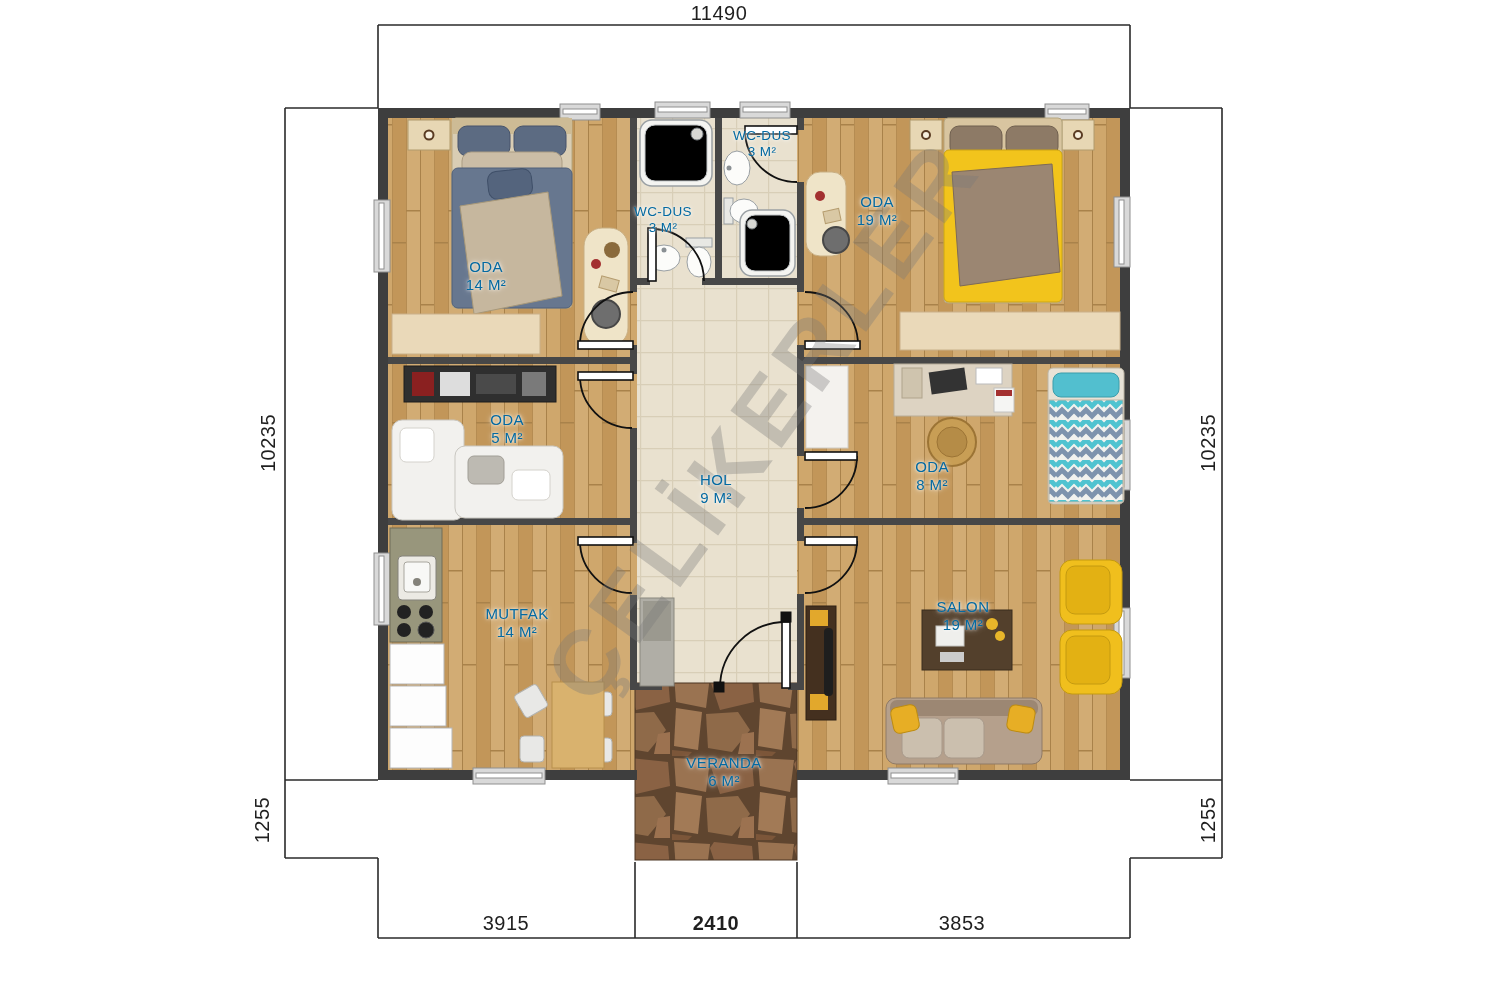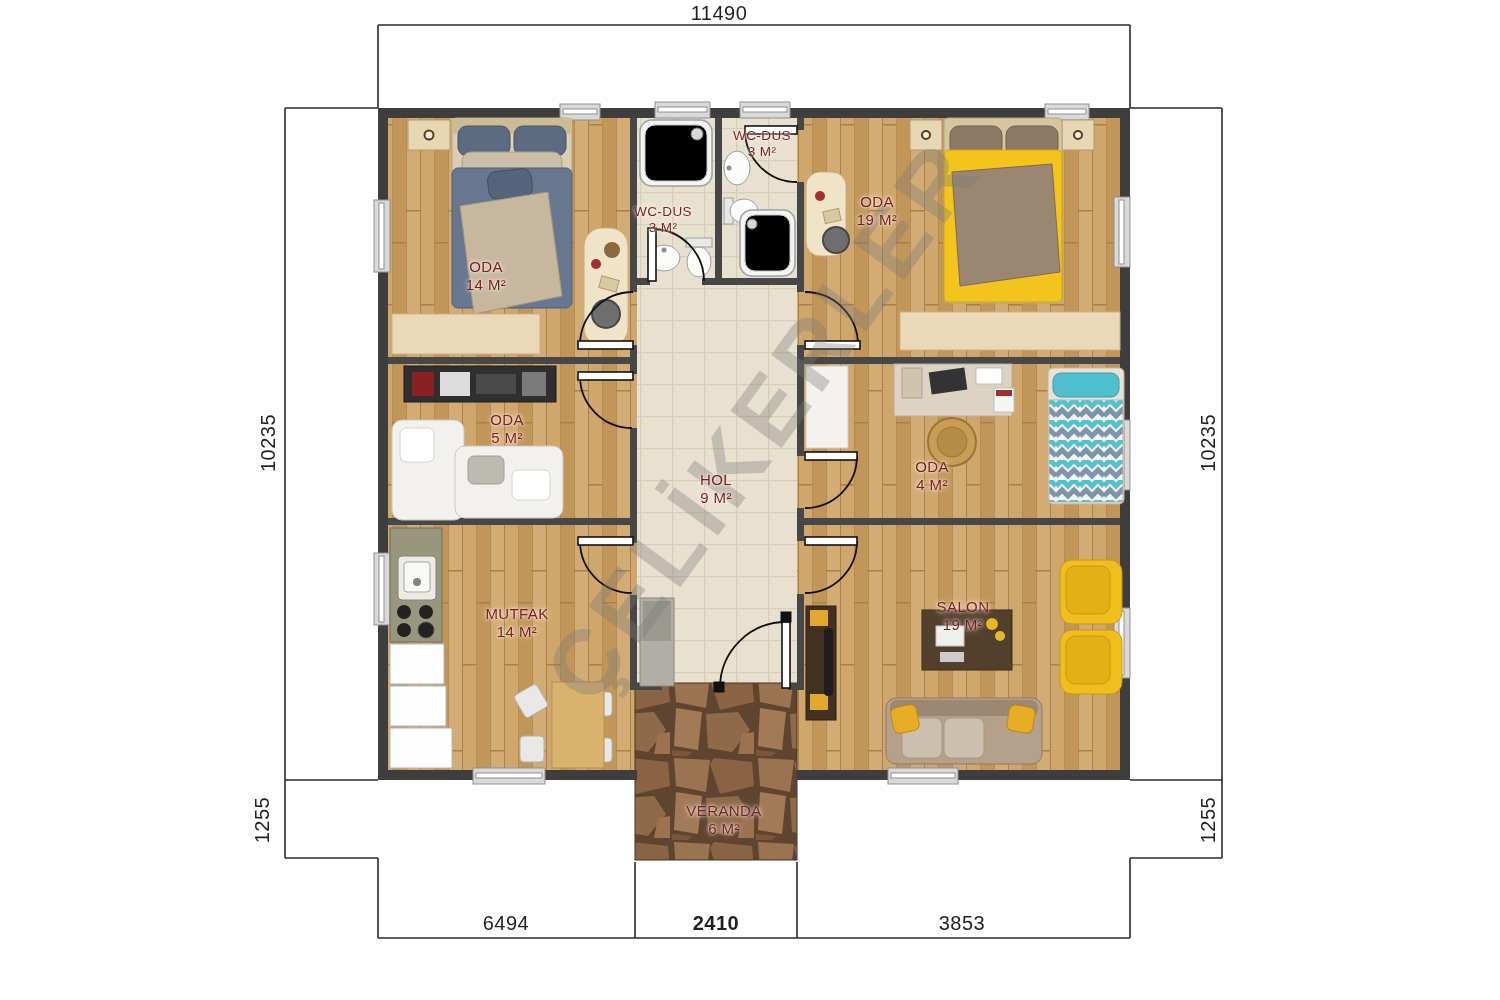--- a/index.html
+++ b/index.html
@@ -8,21 +8,21 @@
     font-family:"Liberation Sans", sans-serif;overflow:hidden;
   }
   .stage svg{position:absolute;left:0;top:0;}
   .dim{
     position:absolute;font-size:20px;color:#1f1f1f;white-space:nowrap;
     transform:translate(-50%,-50%);letter-spacing:0.5px;
   }
   .dim.vert{transform:translate(-50%,-50%) rotate(-90deg);}
   .room-label{
     position:absolute;transform:translateX(-50%);text-align:center;
-    font-size:15px;line-height:18px;color:#7f1d1d;letter-spacing:0.4px;
+    font-size:15px;line-height:18px;color:#0369a1;letter-spacing:0.4px;
     text-shadow:0 0 3px rgba(255,255,255,.95),0 0 6px rgba(255,255,255,.8);
     white-space:nowrap;z-index:30;
   }
   .room-label.small{font-size:13.5px;line-height:16px;}
   .watermark{
     position:absolute;left:763px;top:420px;z-index:20;
     transform:translate(-50%,-50%) rotate(-54deg);
     font-size:92px;font-weight:700;letter-spacing:8px;
     color:rgba(120,120,120,0.34);white-space:nowrap;pointer-events:none;
   }
@@ -387,21 +387,21 @@
   </g>
 </svg>
 
 <div class="watermark">ÇELİKERLER</div>
 
 <div class="dim" style="left:719px;top:13px;">11490</div>
 <div class="dim vert" style="left:268px;top:443px;">10235</div>
 <div class="dim vert" style="left:262px;top:820px;">1255</div>
 <div class="dim vert" style="left:1208px;top:443px;">10235</div>
 <div class="dim vert" style="left:1208px;top:820px;">1255</div>
-<div class="dim" style="left:506px;top:923px;">6494</div>
+<div class="dim" style="left:506px;top:923px;">3915</div>
 <div class="dim" style="left:716px;top:923px;font-weight:bold;">2410</div>
 <div class="dim" style="left:962px;top:923px;">3853</div>
 
 <div class="room-label" style="left:486px;top:258px;">
   <div>ODA</div>
   <div>14 M²</div>
 </div>
 <div class="room-label small" style="left:663px;top:204px;">
   <div>WC-DUS</div>
   <div>3 M²</div>
@@ -417,28 +417,28 @@
 <div class="room-label" style="left:507px;top:411px;">
   <div>ODA</div>
   <div>5 M²</div>
 </div>
 <div class="room-label" style="left:716px;top:471px;">
   <div>HOL</div>
   <div>9 M²</div>
 </div>
 <div class="room-label" style="left:932px;top:458px;">
   <div>ODA</div>
-  <div>4 M²</div>
+  <div>8 M²</div>
 </div>
 <div class="room-label" style="left:517px;top:605px;">
   <div>MUTFAK</div>
   <div>14 M²</div>
 </div>
 <div class="room-label" style="left:963px;top:598px;">
   <div>SALON</div>
   <div>19 M²</div>
 </div>
-<div class="room-label" style="left:724px;top:754px;margin-top:48px;">
+<div class="room-label" style="left:724px;top:754px;">
   <div>VERANDA</div>
   <div>6 M²</div>
 </div>
 
 </div>
 
 </body></html>

